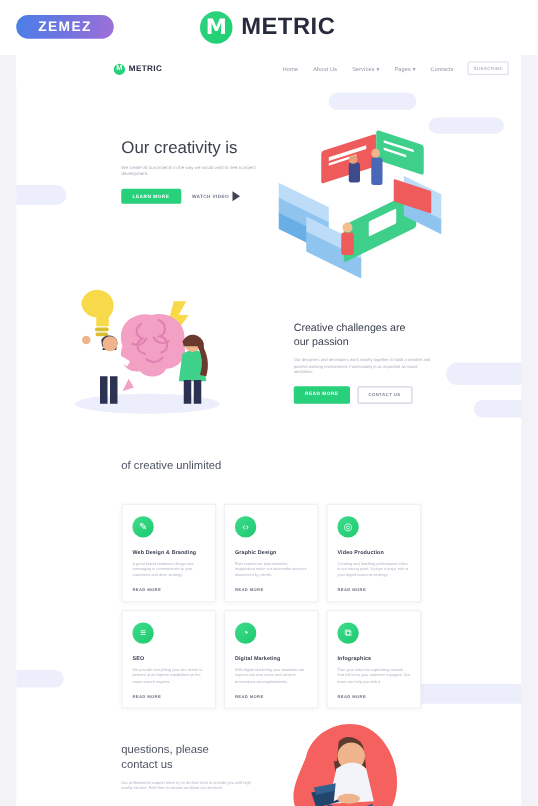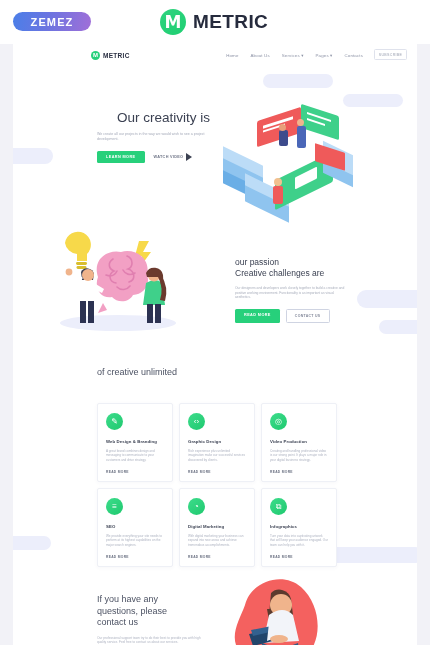--- a/index.html
+++ b/index.html
@@ -45,21 +45,21 @@
   .nav-menu { margin-left:auto; display:flex; align-items:center; gap:12px; margin-right:54px; }
   .nav-link { font-size:4.4px; color:#8d93a6; letter-spacing:0.15px; white-space:nowrap; }
   .nav-cta { position:absolute; right:10px; top:5px; width:33px; height:11px;
     border:0.7px solid #dfe2ec; border-radius:1.5px; background:#fff;
     display:flex; align-items:center; justify-content:center;
     font-size:3.6px; color:#9aa0b1; letter-spacing:0.3px; }
 
   
   .hero { position:absolute; left:0; top:22px; width:404px; height:145px; }
   .hero-txt { position:absolute; left:84px; top:44px; width:120px; }
-  .hero-h1 { font-size:13.5px; line-height:16px; color:#3b4152; font-weight:normal;margin-left:20px; }
+  .hero-h1 { font-size:13.5px; line-height:16px; color:#3b4152; font-weight:normal; }
   .hero-p { font-size:3.6px; line-height:5px; color:#a5aab9; margin-top:6px; width:110px; }
   .hero-btns { display:flex; align-items:center; gap:9px; margin-top:9px; }
   .btn-green { background:#27d07b; color:#fff; font-size:3.8px; font-weight:bold;
     letter-spacing:0.4px; padding:4px 9px; border-radius:1.5px; }
   .btn-ghost { display:flex; align-items:center; gap:3px; font-size:3.8px;
     font-weight:bold; color:#707688; letter-spacing:0.3px; }
   .play-tri { width:0;height:0;border-left:6px solid #3c4252;border-top:4px solid transparent;border-bottom:4px solid transparent; }
 
   
   .iso { position:absolute; left:210px; top:42px; width:140px; height:108px; }
@@ -211,22 +211,22 @@
           <circle cx="111" cy="50" r="6.5" fill="#f0b48c"></circle>
           <path d="M103 48 a9 9 0 0 1 17 2 l1 22 l-5-20 l-12 0 z" fill="#6b3a2e"></path>
           <path d="M118 50 q8 12 4 26 l-5-1 q4-13-2-23z" fill="#6b3a2e"></path>
           <rect x="104" y="79" width="6" height="19" fill="#2c3252"></rect>
           <rect x="112" y="79" width="6" height="19" fill="#2c3252"></rect>
         </g>
       </svg>
     </div>
 
     <div class="s2-txt">
+      <div class="s2-h2">Creative challenges are</div>
       <div class="s2-h2">our passion</div>
-      <div class="s2-h2">Creative challenges are</div>
       <div class="s2-p">Our designers and developers work closely together to build a creative and positive working environment. Functionality is as important as visual aesthetics.</div>
       <div class="s2-btns">
         <div class="btn-green">READ MORE</div>
         <div class="btn-outline">CONTACT US</div>
       </div>
     </div>
   </div>
 
   <div class="sec3">
     <div class="s3-h2">
@@ -275,21 +275,20 @@
         <div class="card-t">Infographics</div>
         <div class="card-d">Turn your data into captivating artwork that will keep your audience engaged. Our team can help you with it.</div>
         <div class="card-link">READ MORE</div>
       </div>
 
     </div>
   </div>
 
   <div class="sec4">
     <div class="s4-txt">
-      <div class="s4-h2">If you have any</div>
       <div class="s4-h2">questions, please</div>
       <div class="s4-h2">contact us</div>
       <div class="s4-p">Our professional support team try to do their best to provide you with high quality service. Feel free to contact us about our services.</div>
 
     </div>
 
     <div class="bean">
       <svg viewBox="0 0 104 95" width="104" height="95">
         <path d="M26 34 c6-24 38-34 56-18 c20 18 22 52 6 68 c-16 16-56 14-68-4 c-10-15-0-30 6-46z" fill="#f4615f"></path>
         <path d="M52 22 a12 12 0 0 1 20 6 l2 16 l-24 0 z" fill="#5c3a2e"></path>

